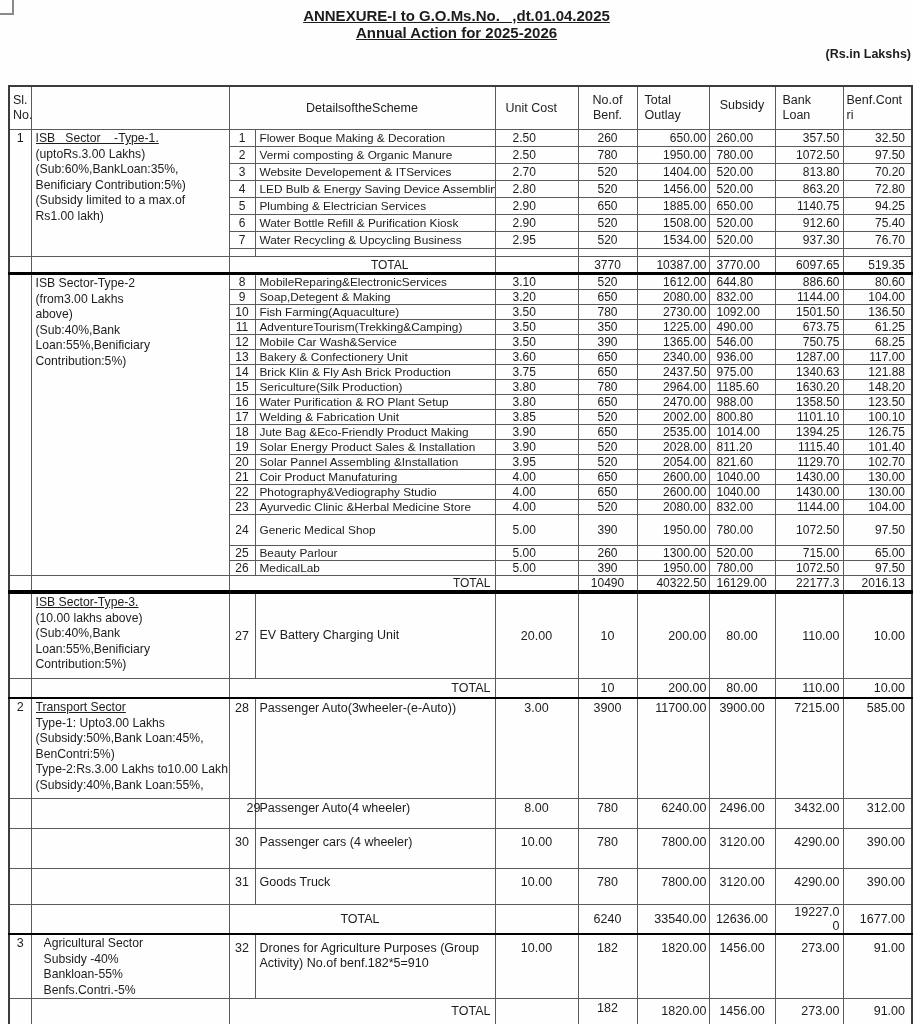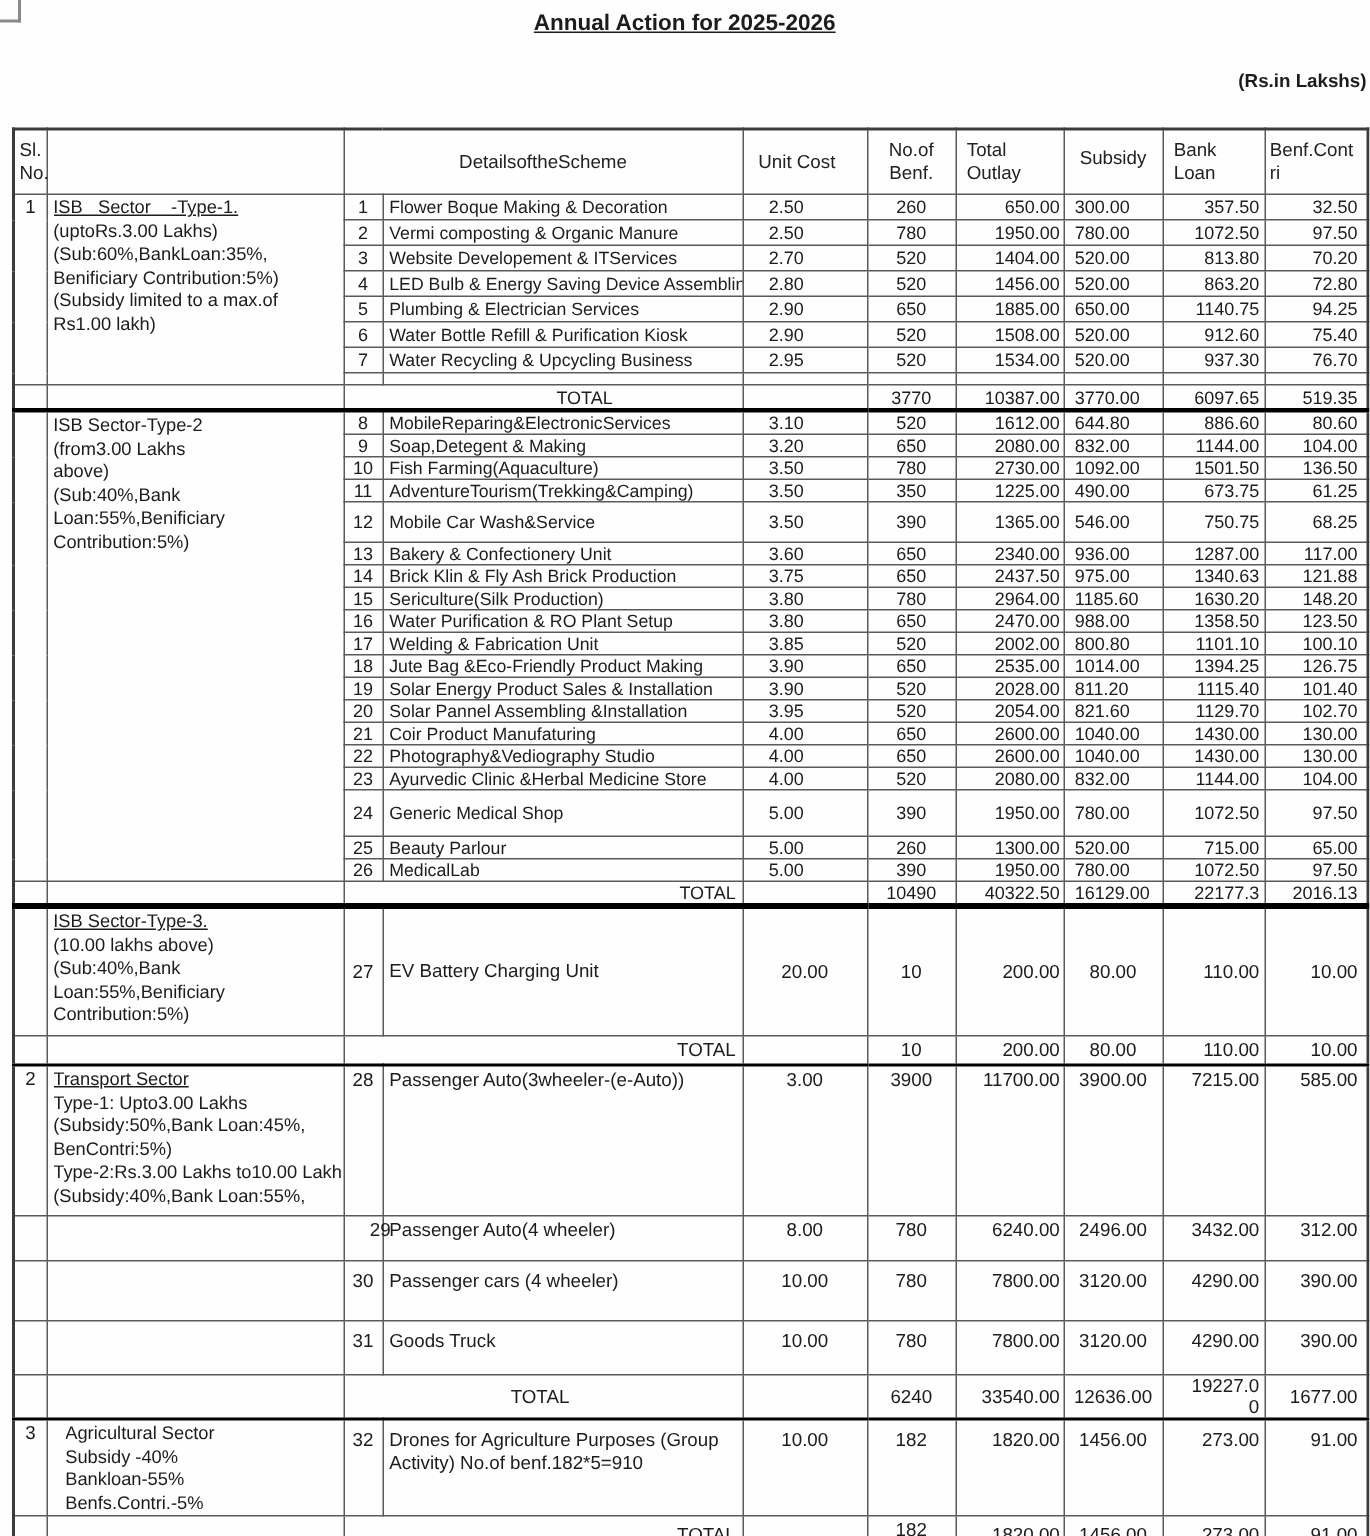--- a/index.html
+++ b/index.html
@@ -55,20 +55,21 @@
   td.contri{text-align:right;padding-right:6px;}
   td.tlabel{padding-right:4px;}
   tr.total-row{}
 </style>
 </head>
 <body>
 
 <div class="corner-box"></div>
 
 <div class="titles">
+  <div class="t1">ANNEXURE-I to G.O.Ms.No.   ,dt.01.04.2025</div>
   <div class="t2">Annual Action for 2025-2026</div>
 </div>
 
 <div class="rs-note">(Rs.in Lakshs)</div>
 
 <table class="main">
   <colgroup>
     <col class="c-sl">
       <col class="c-desc">
       <col class="c-sno">
@@ -108,21 +109,21 @@
   </thead>
   <tbody id="table-body">
       <tr class="upper" style="height: 17px;">
         <td class="sl" rowspan="8">1</td>
         <td class="desc" rowspan="8"><div class="dline u">ISB   Sector    -Type-1.</div><div class="dline">(uptoRs.3.00 Lakhs)</div><div class="dline">(Sub:60%,BankLoan:35%,</div><div class="dline">Benificiary Contribution:5%)</div><div class="dline">(Subsidy limited to a max.of</div><div class="dline">Rs1.00 lakh)</div></td>
         <td class="sno">1</td>
         <td class="sname">Flower Boque Making &amp; Decoration</td>
         <td class="unit">2.50</td>
         <td class="benf">260</td>
         <td class="outlay">650.00</td>
-        <td class="subsidy">300.00</td>
+        <td class="subsidy">260.00</td>
         <td class="bank">357.50</td>
         <td class="contri">32.50</td>
       </tr>
       <tr class="upper" style="height: 17px;">
         <td class="sno">2</td>
         <td class="sname">Vermi composting &amp; Organic Manure</td>
         <td class="unit">2.50</td>
         <td class="benf">780</td>
         <td class="outlay">1950.00</td>
         <td class="subsidy">780.00</td>
@@ -235,21 +236,21 @@
       <tr class="upper" style="height: 15px;">
         <td class="sno">11</td>
         <td class="sname">AdventureTourism(Trekking&amp;Camping)</td>
         <td class="unit">3.50</td>
         <td class="benf">350</td>
         <td class="outlay">1225.00</td>
         <td class="subsidy">490.00</td>
         <td class="bank">673.75</td>
         <td class="contri">61.25</td>
       </tr>
-      <tr class="upper" style="height: 27px;">
+      <tr class="upper" style="height: 15px;">
         <td class="sno">12</td>
         <td class="sname">Mobile Car Wash&amp;Service</td>
         <td class="unit">3.50</td>
         <td class="benf">390</td>
         <td class="outlay">1365.00</td>
         <td class="subsidy">546.00</td>
         <td class="bank">750.75</td>
         <td class="contri">68.25</td>
       </tr>
       <tr class="upper" style="height: 15px;">

